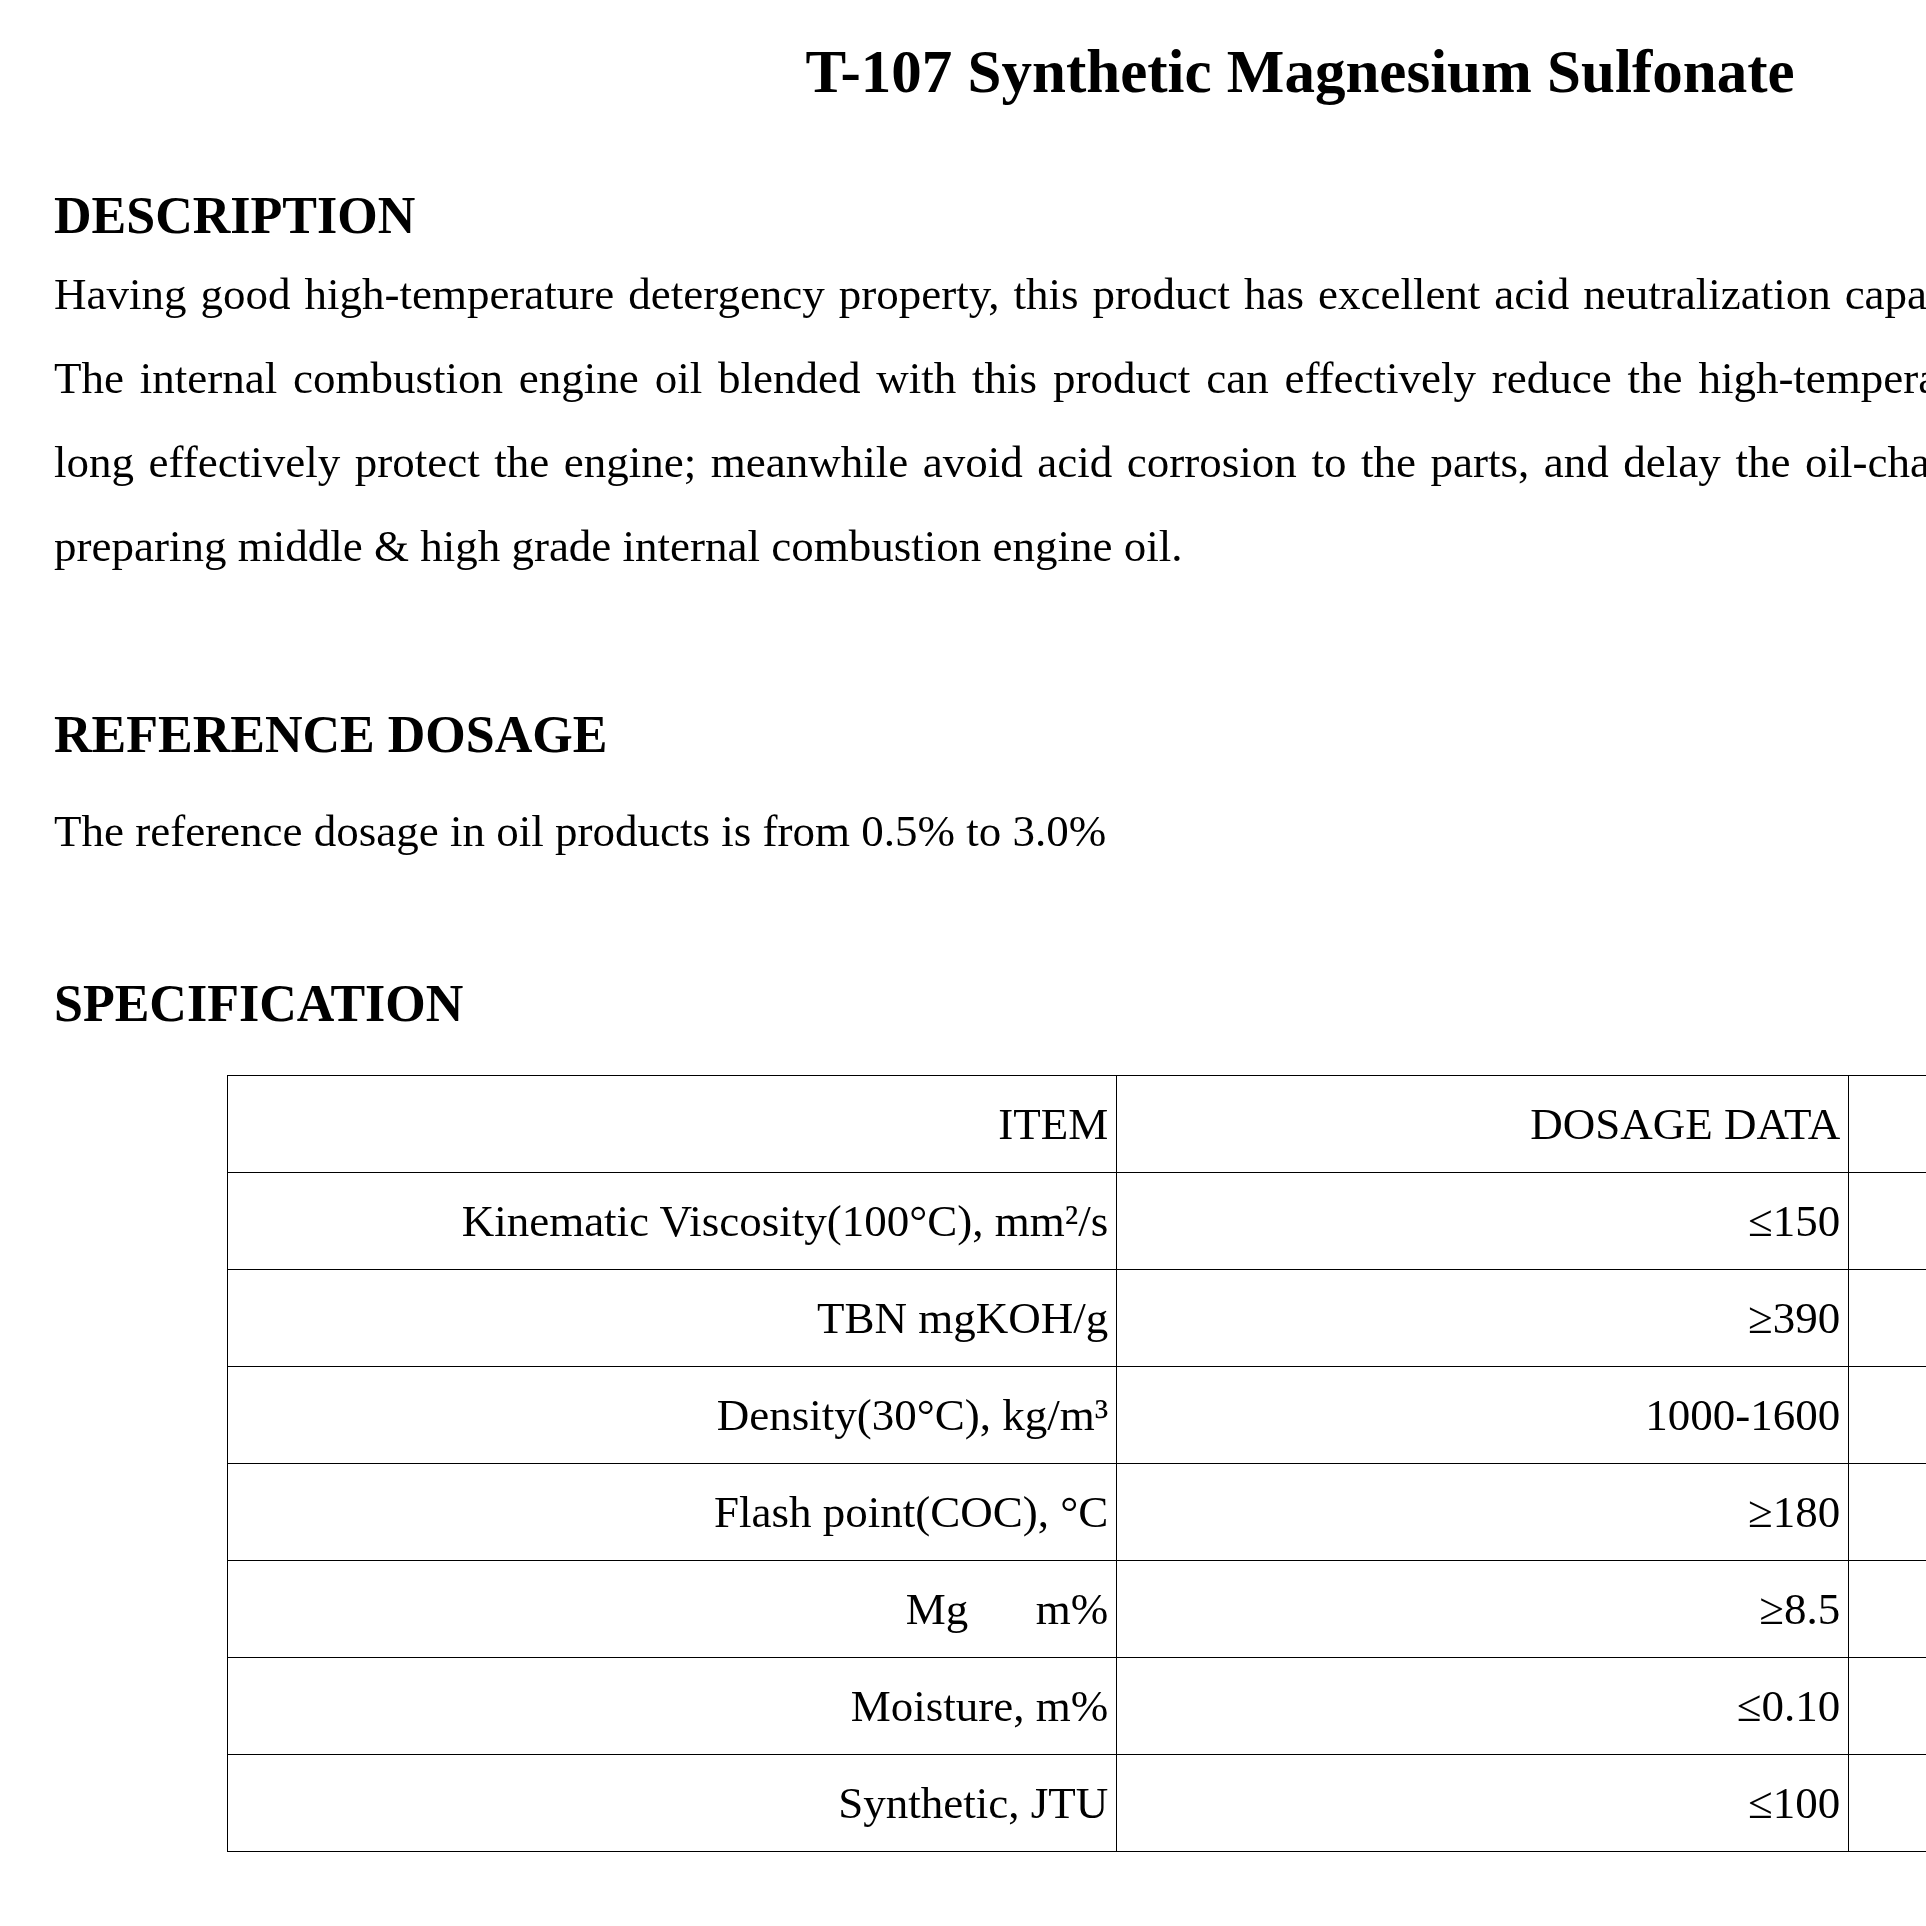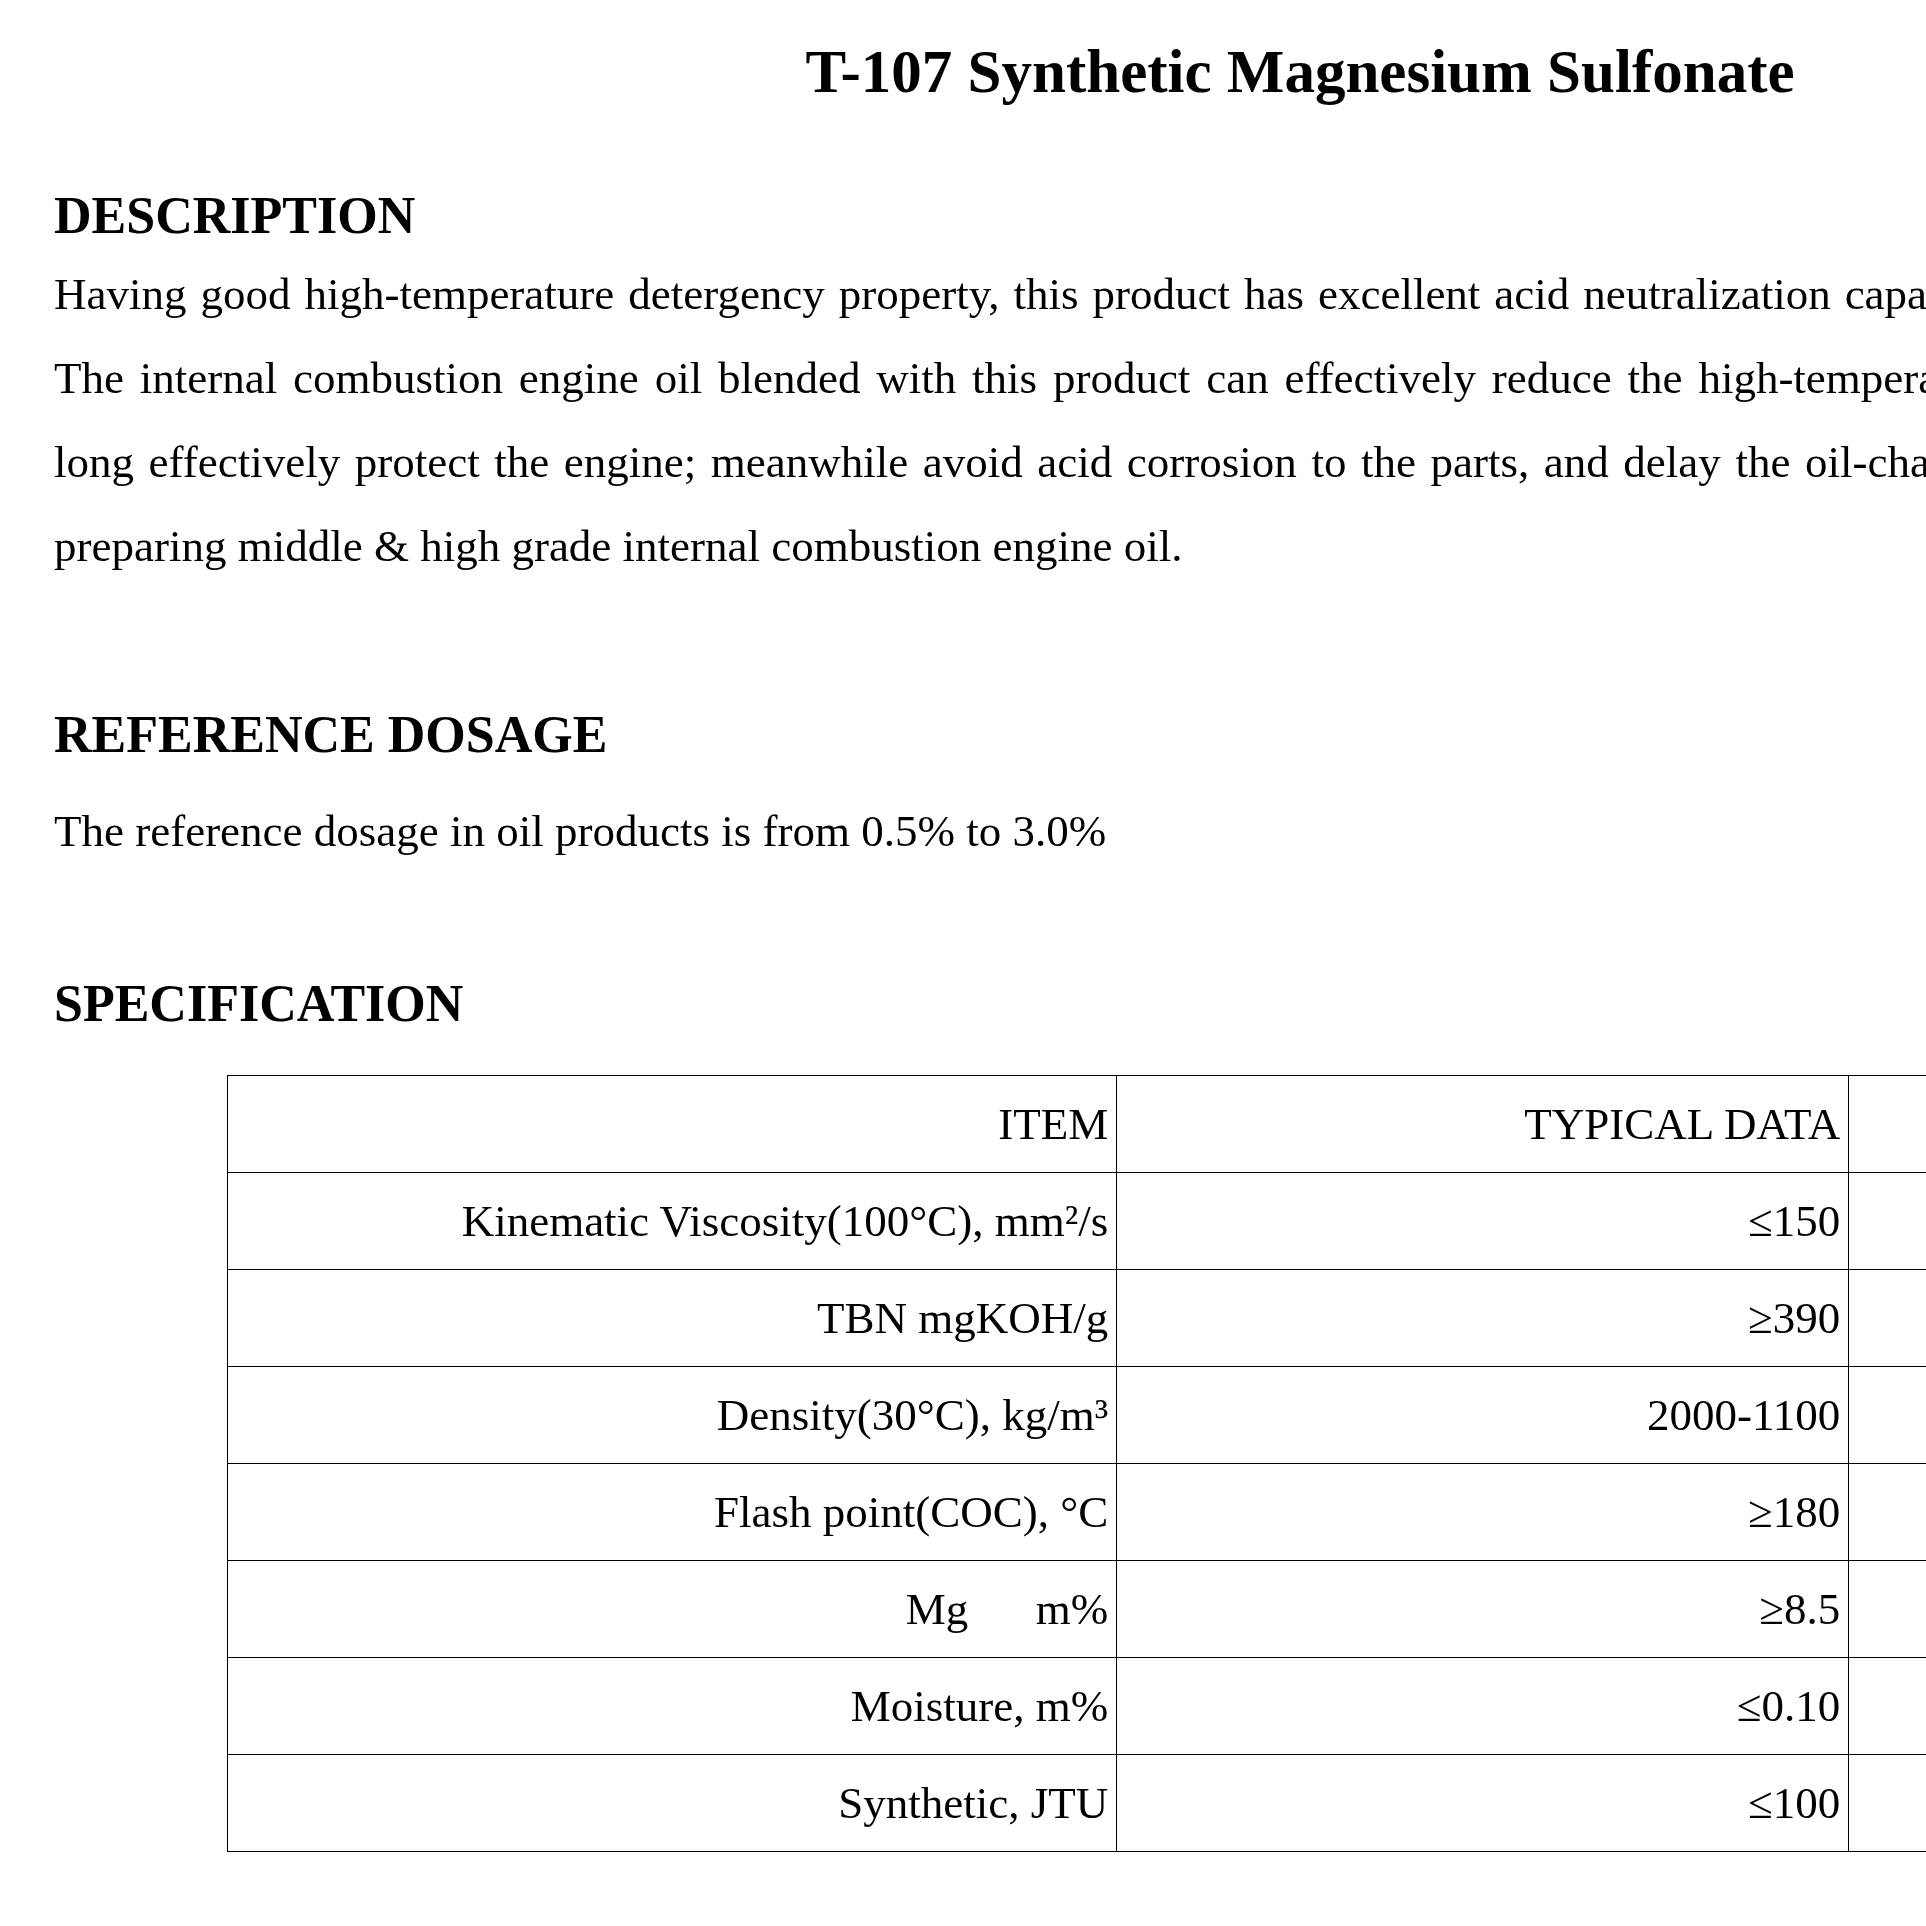--- a/index.html
+++ b/index.html
@@ -84,38 +84,38 @@
 
   <table class="spec-table">
     <colgroup>
       <col class="col-item">
       <col class="col-data">
       <col class="col-method">
     </colgroup>
     <thead>
       <tr>
         <th>ITEM</th>
-        <th>TYPICAL DATA</th>
+        <th>DOSAGE DATA</th>
         <th>TEST METHOD</th>
       </tr>
     </thead>
     <tbody>
       <tr>
         <td>Kinematic Viscosity(100°C), mm²/s</td>
         <td>≤150</td>
         <td>GB/T265</td>
       </tr>
       <tr>
         <td>TBN mgKOH/g</td>
         <td>≥390</td>
         <td>SH/T0251</td>
       </tr>
       <tr>
         <td>Density(30°C), kg/m³</td>
-        <td>2000-1100</td>
+        <td>1000-1600</td>
         <td>GB/T1884</td>
       </tr>
       <tr>
         <td>Flash point(COC), °C</td>
         <td>≥180</td>
         <td>GB/T3536</td>
       </tr>
       <tr>
         <td>Mg&nbsp;&nbsp;&nbsp;&nbsp;&nbsp;&nbsp;m%</td>
         <td>≥8.5</td>

